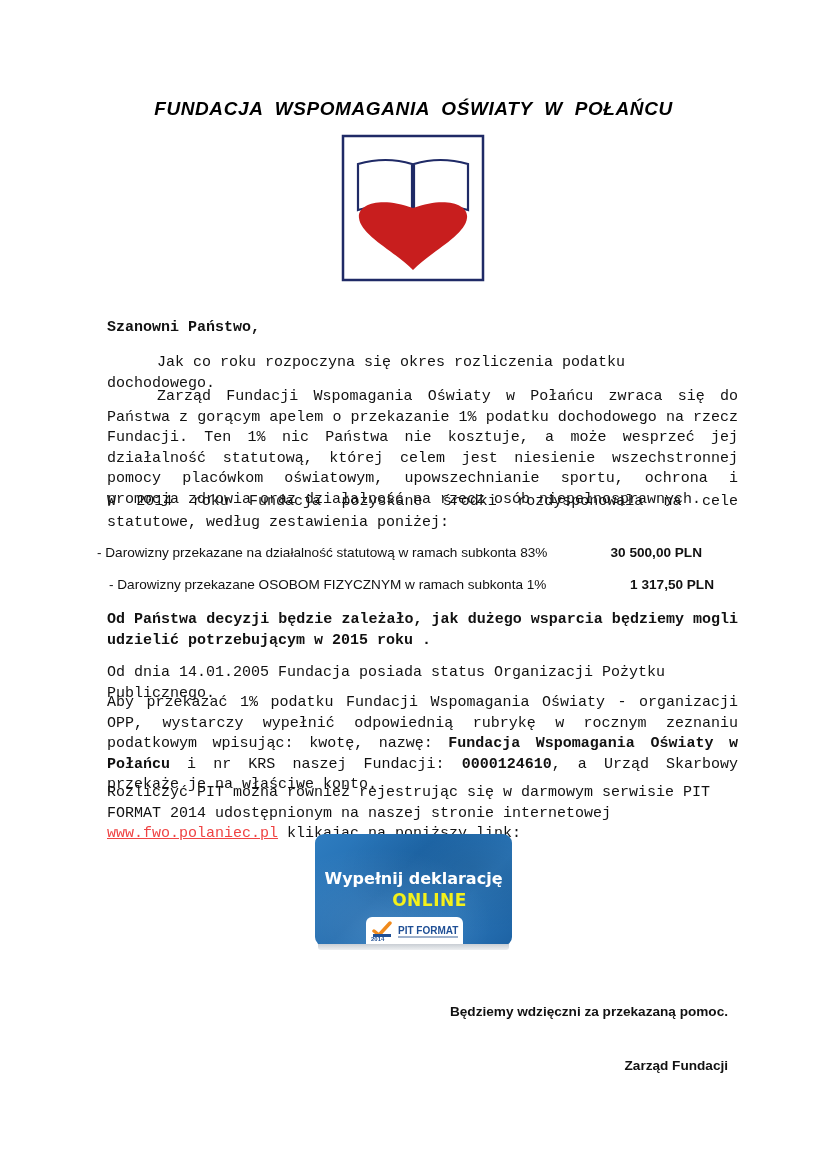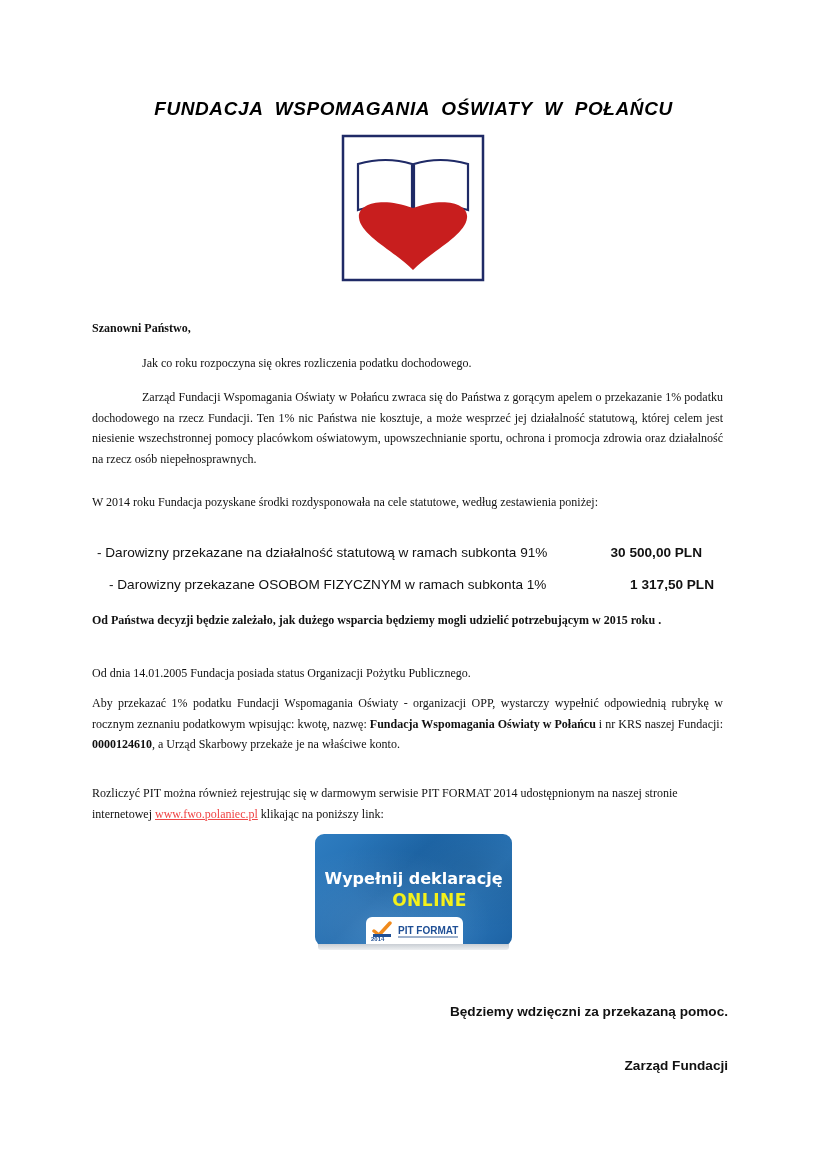--- a/index.html
+++ b/index.html
@@ -3,22 +3,22 @@
 <meta charset="utf-8">
 <style>
   html, body { margin:0; padding:0; background:#ffffff; }
   body { width:827px; height:1170px; position:relative; overflow:hidden;
          font-family:"Liberation Sans", sans-serif; color:#111; }
   .page { position:absolute; left:0; top:0; width:827px; height:1170px; }
   .title { position:absolute; left:0; top:98px; width:827px; text-align:center;
            font-family:"Liberation Sans", sans-serif; font-weight:bold; font-style:italic;
            font-size:19px; letter-spacing:0.6px; word-spacing:6px; color:#000; }
   .logo { position:absolute; left:341px; top:134px; width:144px; height:148px; }
-  .text { position:absolute; left:92px; width:631px; font-size:12px; line-height:20.5px;
-          font-family:Liberation Serif, serif; color:#111; }
+  .text { position:absolute; left:107px; width:631px; font-size:15px; line-height:20.5px;
+          font-family:Liberation Mono, monospace; color:#111; }
   .justify { text-align:justify; }
   .bold { font-weight:bold; }
   .indent { text-indent:50px; }
   .row { position:absolute; left:97px; width:631px; font-size:13.6px; height:20px; }
   .row .lbl { position:absolute; left:0; top:0; }
   .row .amt { position:absolute; right:26px; top:0; font-weight:bold; }
   a.link { color:#ef4444; text-decoration:underline; }
   .banner { position:absolute; left:315px; top:834px; width:197px; height:112px;
             border-radius:9px; overflow:hidden;
             background: linear-gradient(135deg,#2f7dc0 0%,#1f6aae 40%,#2c79bd 70%,#1d62a3 100%); }
@@ -62,21 +62,21 @@
 
   <div class="text bold" style="top:318px;">Szanowni Państwo,</div>
 
   <div class="text indent" style="top:353px;">Jak co roku rozpoczyna się okres rozliczenia podatku dochodowego.</div>
 
   <div class="text justify indent" style="top:387px;">Zarząd Fundacji Wspomagania Oświaty w Połańcu zwraca się do Państwa z gorącym apelem o przekazanie 1% podatku dochodowego na rzecz Fundacji. Ten 1% nic Państwa nie kosztuje, a może wesprzeć jej działalność statutową, której celem jest niesienie wszechstronnej pomocy placówkom oświatowym, upowszechnianie sportu, ochrona i promocja zdrowia oraz działalność na rzecz osób niepełnosprawnych.</div>
 
   <div class="text justify" style="top:492px;">W 2014 roku Fundacja pozyskane środki rozdysponowała na cele statutowe, według zestawienia poniżej:</div>
 
   <div class="row" style="top:545px;">
-    <span class="lbl">- Darowizny przekazane na działalność statutową  w ramach subkonta 91%</span>
+    <span class="lbl">- Darowizny przekazane na działalność statutową  w ramach subkonta 83%</span>
     <span class="amt">30 500,00 PLN</span>
   </div>
 
   <div class="row" style="top:577px;margin-left:12px;">
     <span class="lbl">- Darowizny przekazane  OSOBOM  FIZYCZNYM w ramach subkonta 1%</span>
     <span class="amt">1 317,50 PLN</span>
   </div>
 
   <div class="text justify bold" style="top:610px;"> Od Państwa decyzji będzie zależało, jak dużego wsparcia będziemy mogli udzielić potrzebującym w 2015 roku .</div>
 

